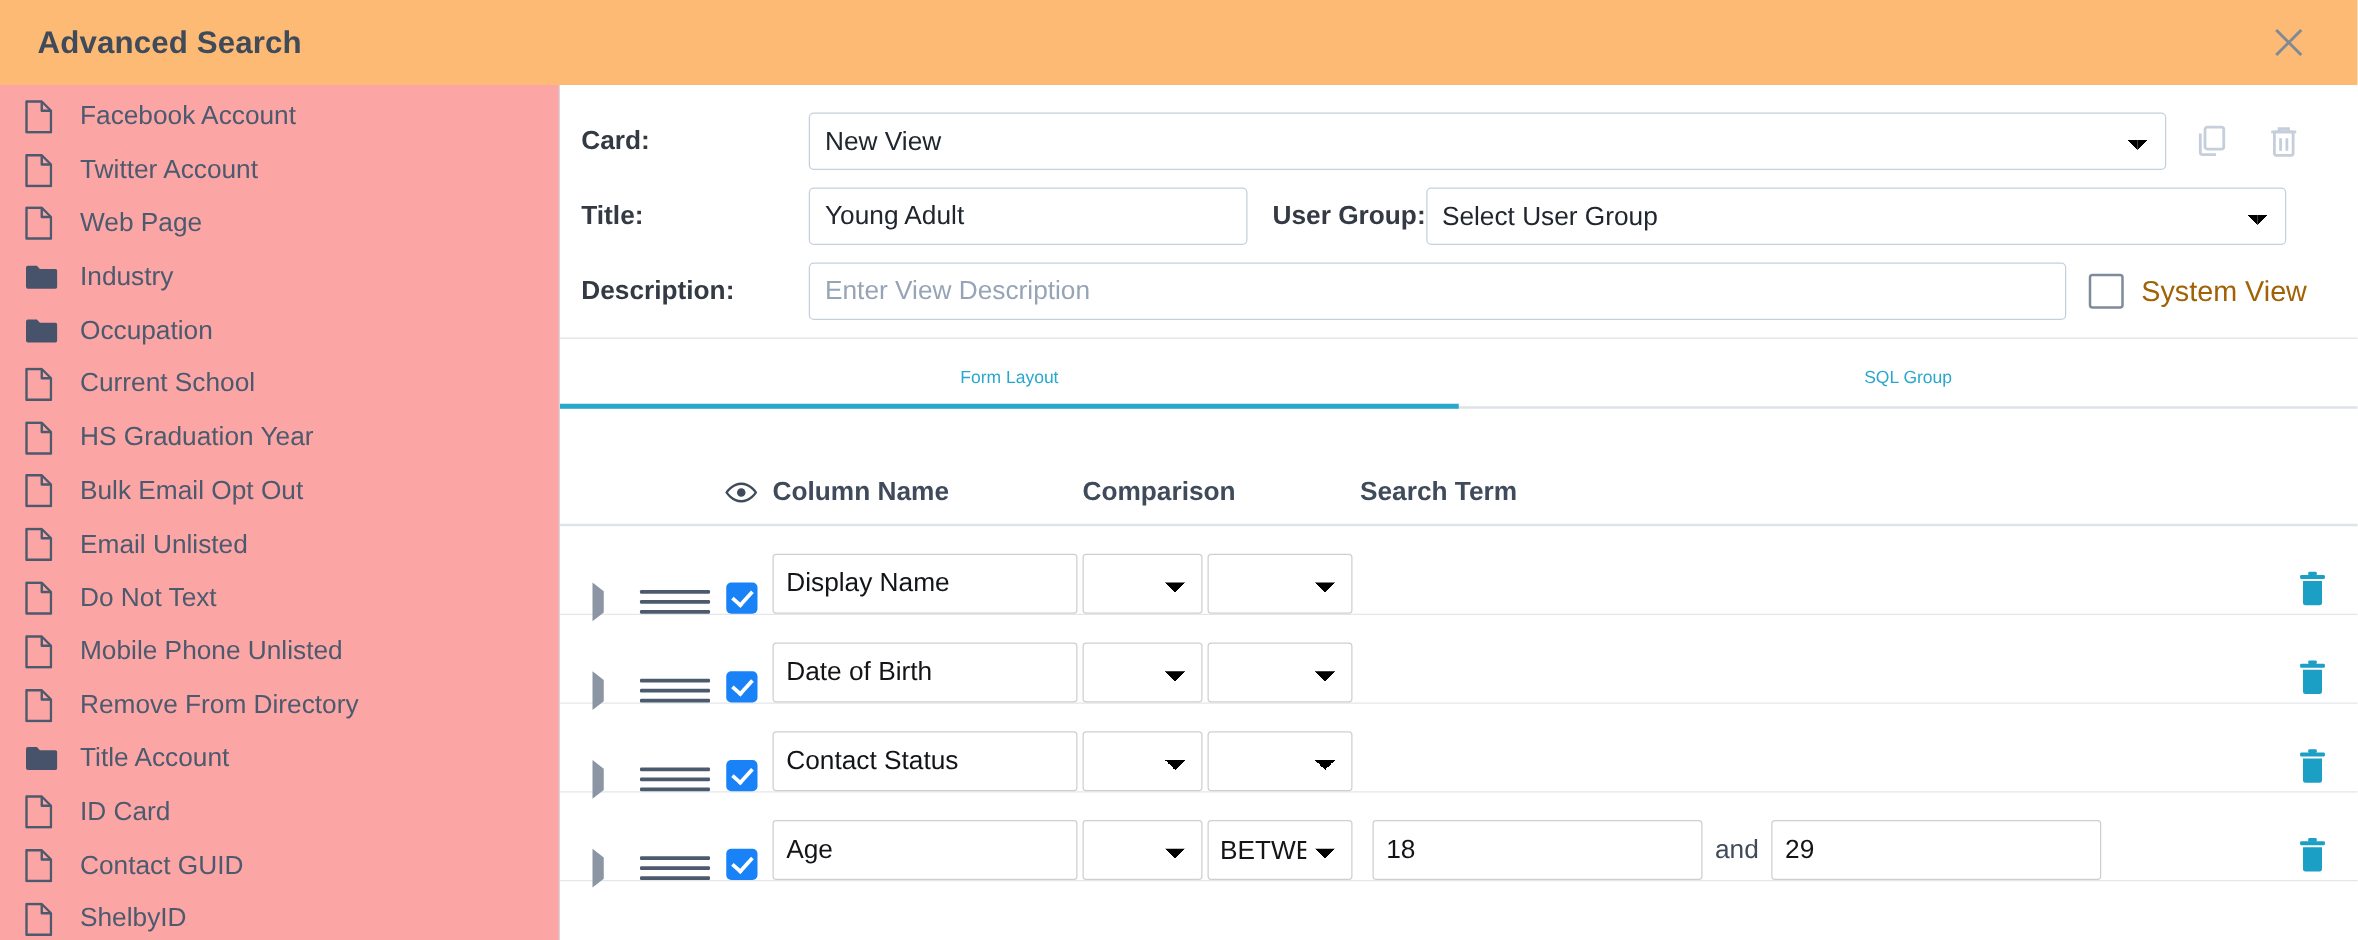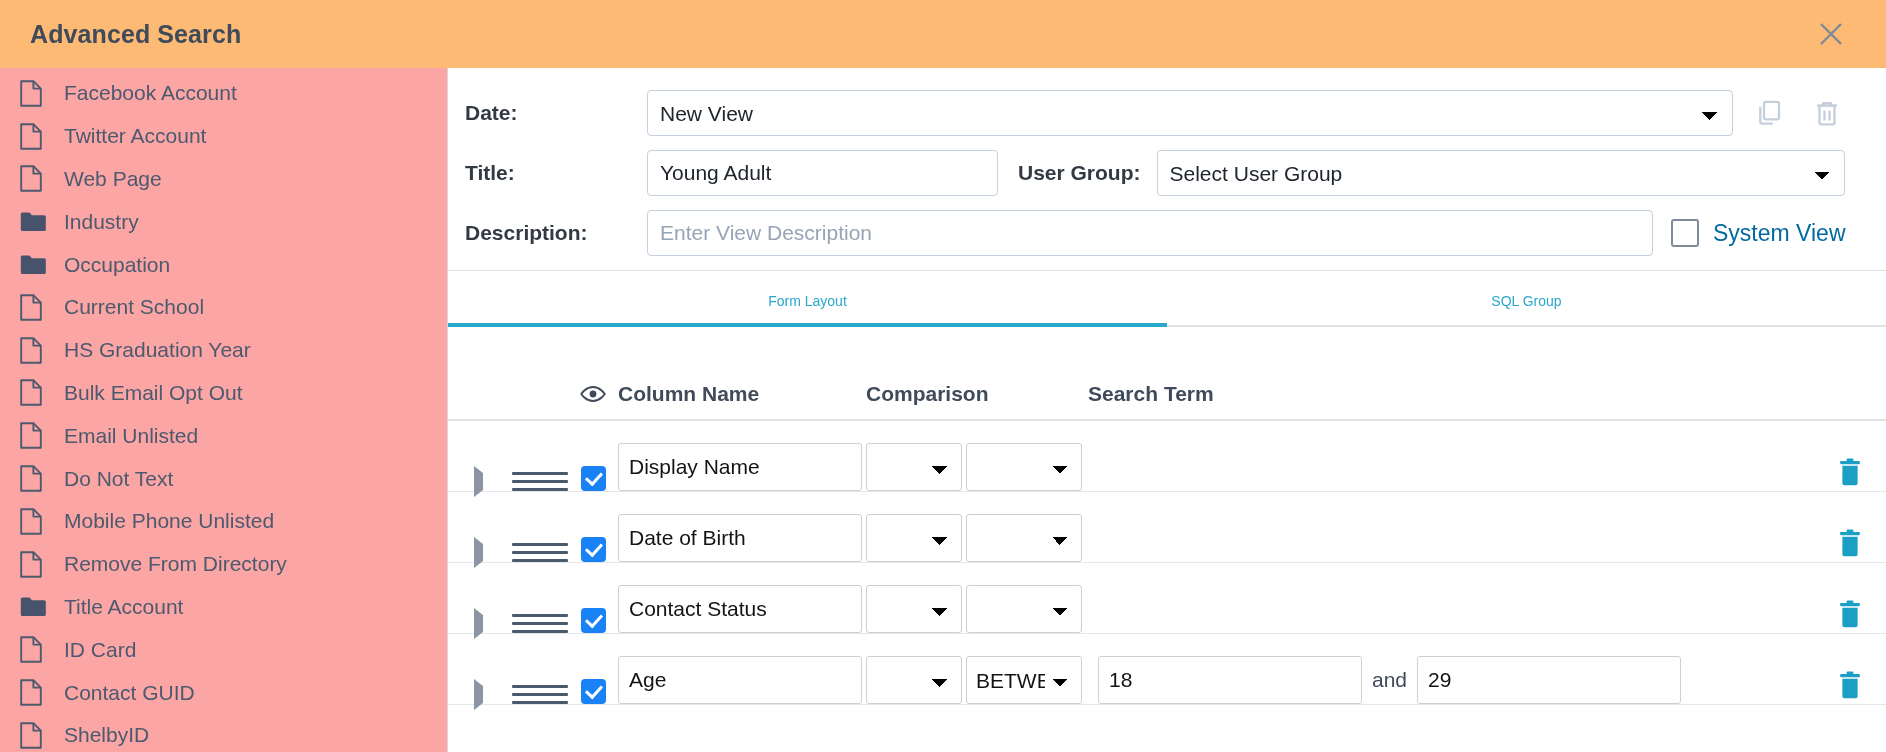--- a/index.html
+++ b/index.html
@@ -120,21 +120,21 @@
       calc(100% - 22px) 21px,
       calc(100% - 14px) 21px;
     background-size: 8px 8px, 8px 8px;
     background-repeat: no-repeat;
     padding-right: 40px;
   }
   .view-select { width: 1086px; }
   .title-input { width: 351px; }
   .usergroup-label {
     font-size: 21px; font-weight: 700; color: #333a44;
-    margin-left: 20px; margin-right: 16px; white-space: nowrap;
+    margin-left: 20px; white-space: nowrap;
   }
   .usergroup-select { width: 688px; }
   .desc-input { width: 1006px; }
 
   .icon-btn {
     width: 44px; height: 44px;
     display: flex; align-items: center; justify-content: center;
     cursor: pointer;
     margin-left: 14px;
   }
@@ -145,21 +145,21 @@
   }
   .sysview-box {
     width: 28px; height: 28px;
     border: 2px solid #7f8a9b;
     border-radius: 3px;
     background: #fff;
     cursor: pointer;
   }
   .sysview-label {
     font-size: 23px;
-    color: #0369a1;
+    color: #a16207;
     margin-left: 14px;
     white-space: nowrap;
   }
 
   
   .tabwrap {
     margin-top: 10px;
     border-top: 1px solid #dde1e6;
     display: flex;
     position: relative;
@@ -460,21 +460,21 @@
         <span class="side-label">ShelbyID</span>
       </div>
     </div>
 </div>
 
 <div class="panel">
 
   <div class="formgrid">
 
     <div class="frow">
-      <div class="flabel">Date:</div>
+      <div class="flabel">Card:</div>
       <select class="fselect view-select">
         <option>New View</option>
       </select>
       <div class="icon-btn">
         <svg width="30" height="30" viewBox="0 0 24 24" fill="none" stroke="#c5cedb" stroke-width="1.8">
           <rect x="8" y="3" width="12" height="14" rx="1.5"></rect>
           <path d="M5 7v12a1.5 1.5 0 0 0 1.5 1.5H15"></path>
         </svg>
       </div>
       <div class="icon-btn">

